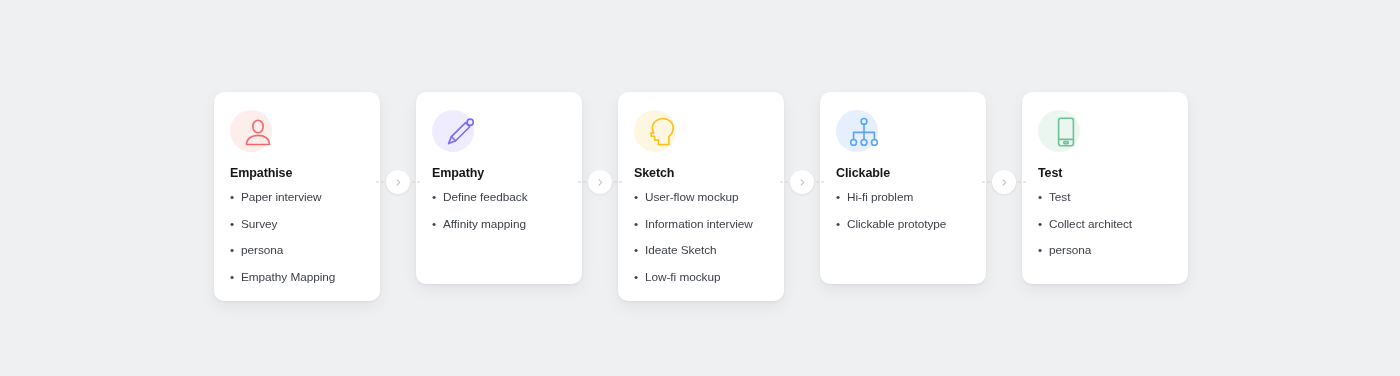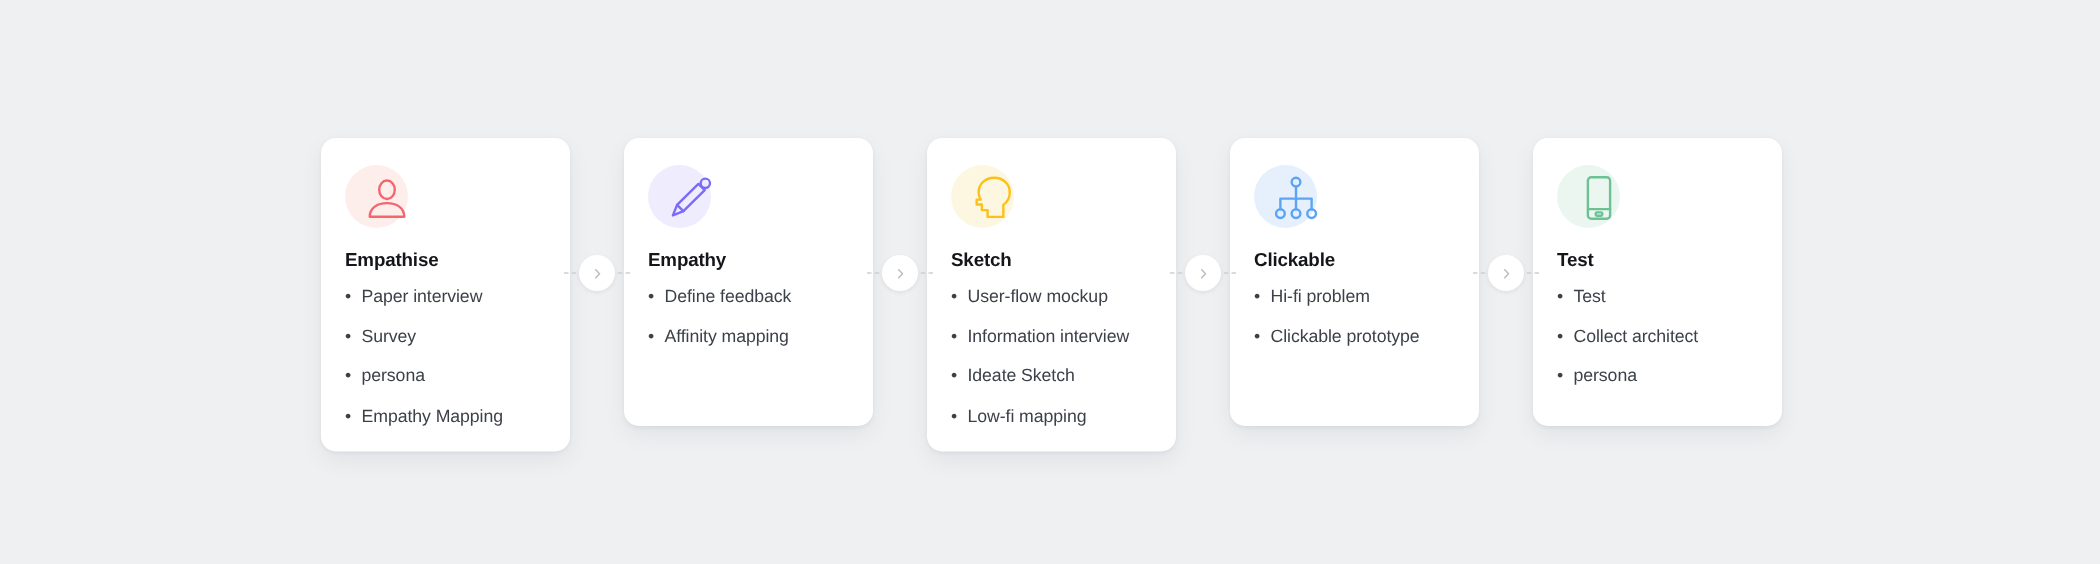--- a/index.html
+++ b/index.html
@@ -176,21 +176,21 @@
         <div class="icon-badge" style="background: rgb(253, 247, 226);">
           <span class="glyph"><svg viewBox="0 0 34 34" width="34" height="34">
               <path d="M23.9 26.9 L23.9 21.6 C26.6 19.6 28.2 16.5 28.2 13.1 C28.2 7.6 23.6 3.5 17.8 3.5 C12 3.5 7.4 7.6 7.4 13.1 C7.4 15 7.9 16.6 8.8 18.1 L6.1 18.1 L6.1 21.3 L9.6 21.3 L9.6 25.1 L13.4 25.1 L13.4 29.6 L23.9 29.6 Z" fill="none" stroke="#fcc016" stroke-width="1.6" stroke-linecap="round" stroke-linejoin="round"></path>
             </svg></span>
         </div>
         <div class="card-title">Sketch</div>
         <ul class="task-list">
           <li><span class="bullet">•</span><span>User-flow mockup</span></li>
           <li><span class="bullet">•</span><span>Information interview</span></li>
           <li><span class="bullet">•</span><span>Ideate Sketch</span></li>
-          <li><span class="bullet">•</span><span>Low-fi mapping</span></li>
+          <li><span class="bullet">•</span><span>Low-fi mockup</span></li>
         </ul>
       </div>
       <div class="connector">
         <div class="dash-line"></div>
         <div class="knob">
           <svg viewBox="0 0 12 12" width="9" height="9">
             <path d="M4.2 2.4 L7.6 6 L4.2 9.6" fill="none" stroke="#b9bfc7" stroke-width="1.4" stroke-linecap="round" stroke-linejoin="round"></path>
           </svg>
         </div>
       </div>

